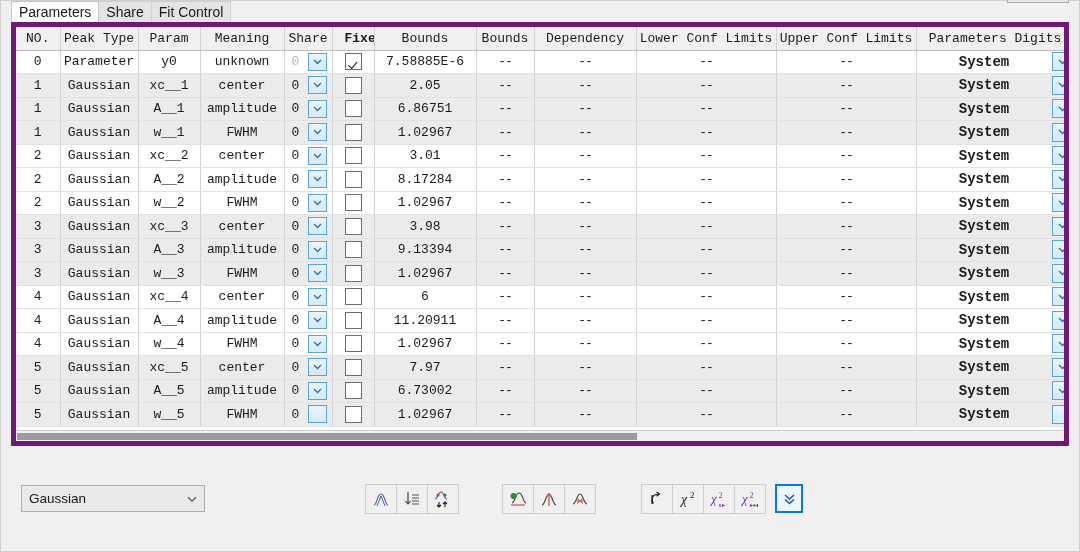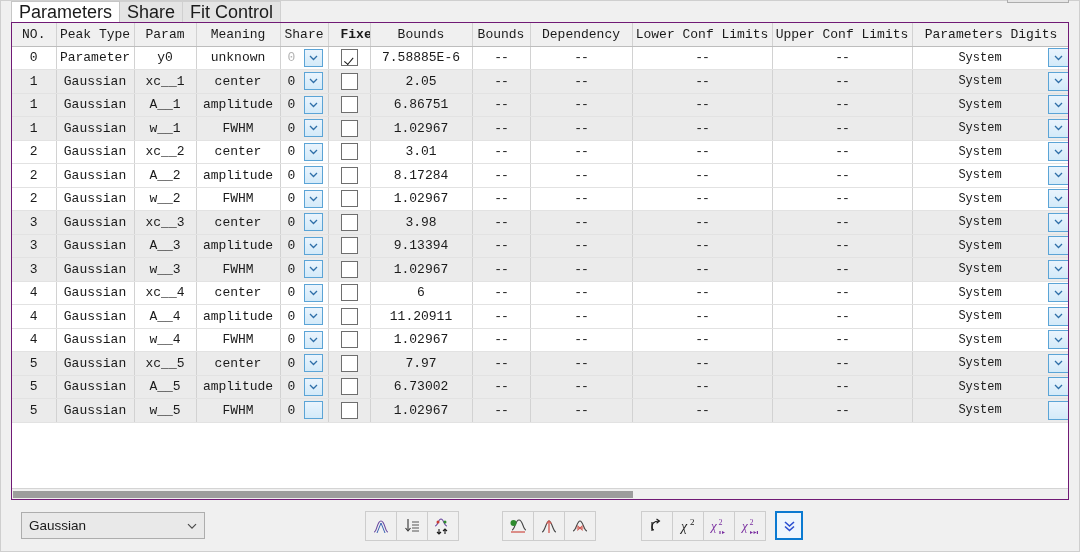--- a/index.html
+++ b/index.html
@@ -79,21 +79,21 @@
   #autoinit-label {
     font-size: 13.5px; color: #1a1a1a; margin-left: 4px;
   }
 
   
   #tabstrip-row {
     position: relative; height: 21px; display: flex; align-items: flex-end;
   }
   #tabs { display: flex; align-items: flex-end; height: 21px; }
   .tab {
-    font-size: 18px; color: #1a1a1a;
+    font-size: 14px; color: #1a1a1a;
     padding: 2px 7px 3px 7px; height: 21px;
     line-height: 16px;
     background: #e4e4e4;
     border: 1px solid #d0d0d0; border-bottom: none;
     margin-right: -1px;
     white-space: nowrap; cursor: default;
   }
   .tab.active {
     background: #ffffff; border-color: #c6c6c6;
     position: relative; z-index: 3;
@@ -102,22 +102,22 @@
     position: absolute; right: 0; bottom: 19px;
     width: 62px; height: 26px;
     background: #e6e6e6; border: 1px solid #adadad;
     font-size: 13.5px; color: #1a1a1a;
     display: flex; align-items: center; justify-content: center;
     cursor: default;
   }
 
   
   #grid-outer {
-    flex: 0 0 auto; height: 478px;
-    border: 1px solid #701a75;
+    flex: 0 0 auto; height: 424px;
+    border: 5px solid #701a75;
     background: #ffffff;
     position: relative; overflow: hidden;
   }
   table#grid {
     border-collapse: collapse;
     width: 1058px;
     font-family: "Liberation Mono", monospace;
     table-layout: fixed;
   }
   table#grid th, table#grid td {
@@ -160,21 +160,21 @@
   .fixchk.checked::after {
     content: ""; position: absolute;
     left: 3px; top: 7px; width: 4px; height: 8px;
     border-right: 1.8px solid #151515;
     border-bottom: 1.8px solid #151515;
     transform: rotate(40deg) translate(0px,-2px);
   }
 
   
   .sig-cell { display: flex; align-items: center; height: 22.5px; }
-  .sig-text { flex: 1 1 auto; text-align: center; font-size: 12px; }
+  .sig-text { flex: 1 1 auto; text-align: center; font-size: 14px; font-weight: bold; }
   .sig-arrow {
     width: 21px; height: 19px; margin-right: 1px;
     background: linear-gradient(#eaf4fd,#d3eaf9);
     border: 1px solid #5ba4d6;
     display: flex; align-items: center; justify-content: center;
     cursor: default; flex: 0 0 auto;
   }
 
   
   #hscroll {

